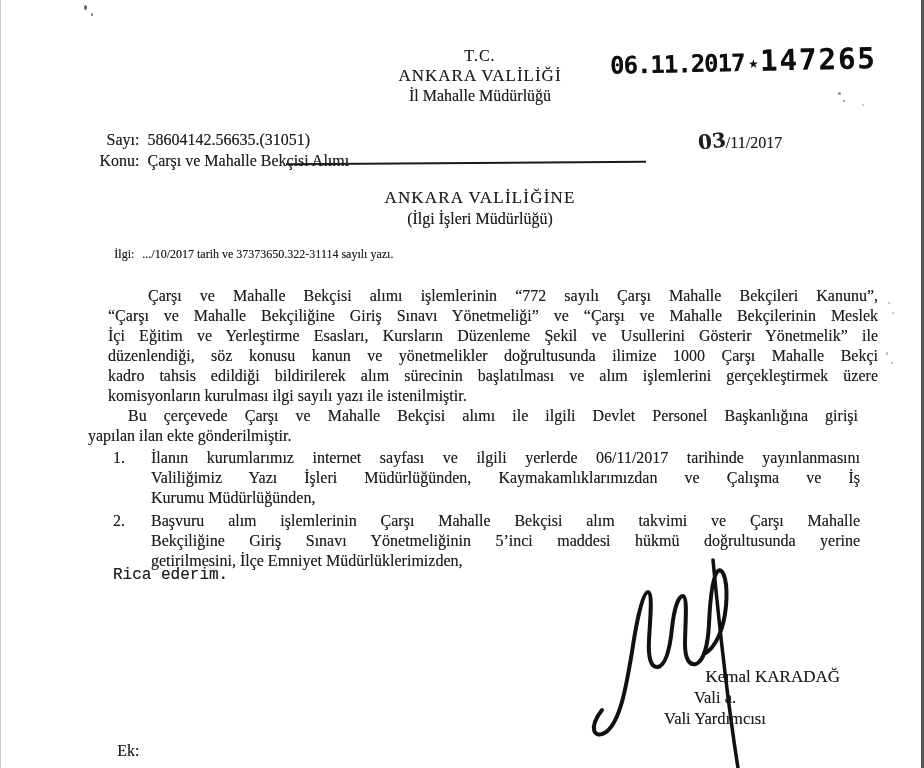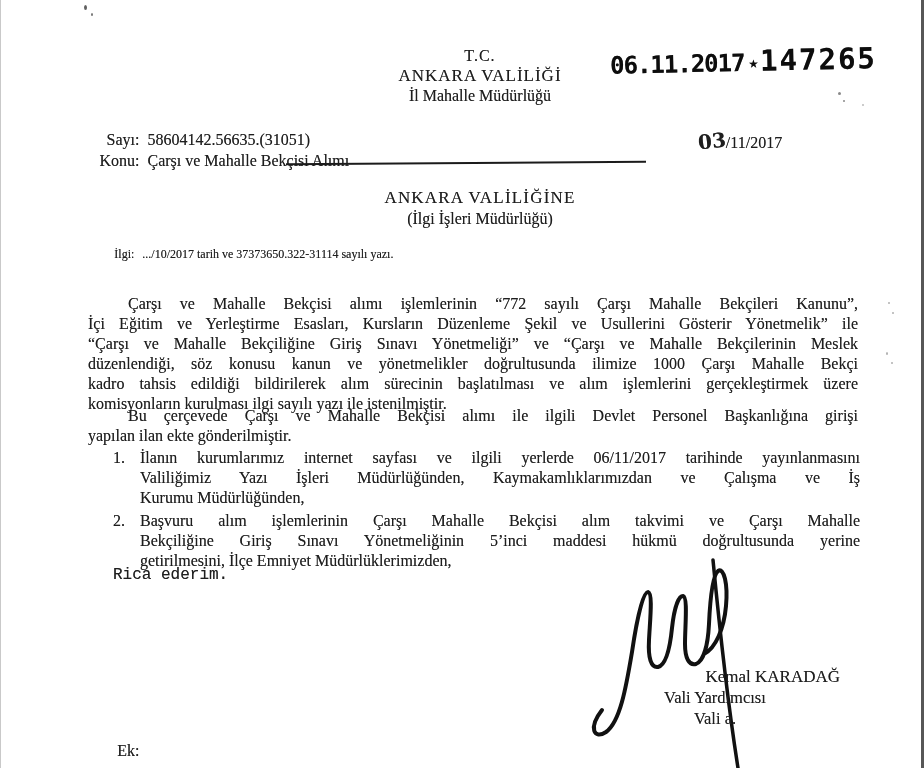--- a/index.html
+++ b/index.html
@@ -32,30 +32,30 @@
   .hand-day{display:inline-block;font-size:20px;font-weight:bold;transform:rotate(-6deg);font-family:"DejaVu Serif",serif;}
   .konu-underline{position:absolute;left:286px;top:162px;width:360px;height:2px;background:#1b1b1b;transform:rotate(-0.4deg);}
 
   .recipient{position:absolute;left:130px;top:171px;width:700px;text-align:center;line-height:21px;margin-top:16px;}
   .recipient .r1{font-size:17px;letter-spacing:1.2px;}
   .recipient .r2{font-size:16px;}
 
   .ilgi{position:absolute;left:84px;top:247px;font-size:12px;}
 
   .para{position:absolute;left:88px;width:770px;font-size:16px;line-height:20px;}
-  .p1{top:294px;}
+  .p1{top:286px;margin-left:20px;}
   .p2{top:406px;}
   .jline{text-align:justify;text-align-last:justify;}
   .lline{text-align:left;}
   .indent{text-indent:40px;}
 
   .olist{position:absolute;left:113px;top:448px;width:747px;margin:0;padding:0;list-style:none;font-size:16px;line-height:20px;}
   .olist li{position:relative;margin-bottom:3px;}
   .olist .num{position:absolute;left:0;top:0;}
-  .olist .itext{display:block;margin-left:27px;}
+  .olist .itext{display:block;margin-left:38px;}
 
   .closing{position:absolute;left:113px;top:566px;font-size:16px;font-family:Liberation Mono, monospace;}
 
   .sig-svg{position:absolute;left:580px;top:552px;}
   .sig-block{position:absolute;left:590px;top:666px;width:250px;text-align:center;font-size:16.5px;line-height:21px;}
   .sig-block .sig-name{font-size:17px;text-align:right;}
 
   .ek-row{position:absolute;left:88px;top:742px;font-size:16px;}
 
   
@@ -108,22 +108,22 @@
     <div class="r1">ANKARA VALİLİĞİNE</div>
     <div class="r2">(İlgi İşleri Müdürlüğü)</div>
   </div>
 
   <div class="ilgi">
     <span class="lbl">İlgi</span><span class="col">:</span><span>.../10/2017 tarih ve 37373650.322-31114 sayılı yazı.</span>
   </div>
 
   <div class="para p1">
     <div class="jline indent">Çarşı ve Mahalle Bekçisi alımı işlemlerinin “772 sayılı Çarşı Mahalle Bekçileri Kanunu”,</div>
+    <div class="jline">“Çarşı ve Mahalle Bekçiliğine Giriş Sınavı Yönetmeliği” ve “Çarşı ve Mahalle Bekçilerinin Meslek</div>
     <div class="jline">İçi Eğitim ve Yerleştirme Esasları, Kursların Düzenleme Şekil ve Usullerini Gösterir Yönetmelik” ile</div>
-    <div class="jline">“Çarşı ve Mahalle Bekçiliğine Giriş Sınavı Yönetmeliği” ve “Çarşı ve Mahalle Bekçilerinin Meslek</div>
     <div class="jline">düzenlendiği, söz konusu kanun ve yönetmelikler doğrultusunda ilimize 1000 Çarşı Mahalle Bekçi</div>
     <div class="jline">kadro tahsis edildiği bildirilerek alım sürecinin başlatılması ve alım işlemlerini gerçekleştirmek üzere</div>
     <div class="lline">komisyonların kurulması ilgi sayılı yazı ile istenilmiştir.</div>
   </div>
 
   <div class="para p2">
     <div class="jline indent">Bu çerçevede Çarşı ve Mahalle Bekçisi alımı ile ilgili Devlet Personel Başkanlığına girişi</div>
     <div class="lline">yapılan ilan ekte gönderilmiştir.</div>
   </div>
 
@@ -148,21 +148,21 @@
 
   <div class="closing">Rica ederim.</div>
 
   <svg class="sig-svg" width="180" height="216" viewBox="0 0 180 216">
     <path d="M 22,158 C 8,176 14,188 26,180 C 40,170 46,136 52,100 C 57,66 63,40 68,40 C 73,41 70,68 69,88 C 68,106 71,116 78,115 C 86,113 90,96 92,76 C 94,58 98,44 103,44 C 108,45 105,74 105,92 C 105,106 109,114 116,112 C 124,109 128,92 129,72 C 130,50 132,24 138,19 C 144,15 148,32 146,54 C 144,76 136,96 124,102" fill="none" stroke="#111111" stroke-width="4" stroke-linecap="round"></path>
     <path d="M 133,8 C 138,60 146,140 158,216" fill="none" stroke="#111111" stroke-width="3.5" stroke-linecap="round"></path>
   </svg>
 
   <div class="sig-block">
     <div class="sig-name">Kemal KARADAĞ</div>
+    <div>Vali a.</div>
     <div>Vali Yardımcısı</div>
-    <div>Vali a.</div>
   </div>
 
   <div class="ek-row">
     <span class="lbl">Ek</span><span class="col">:</span>
   </div>
 
 </div>
 
 </body></html>

